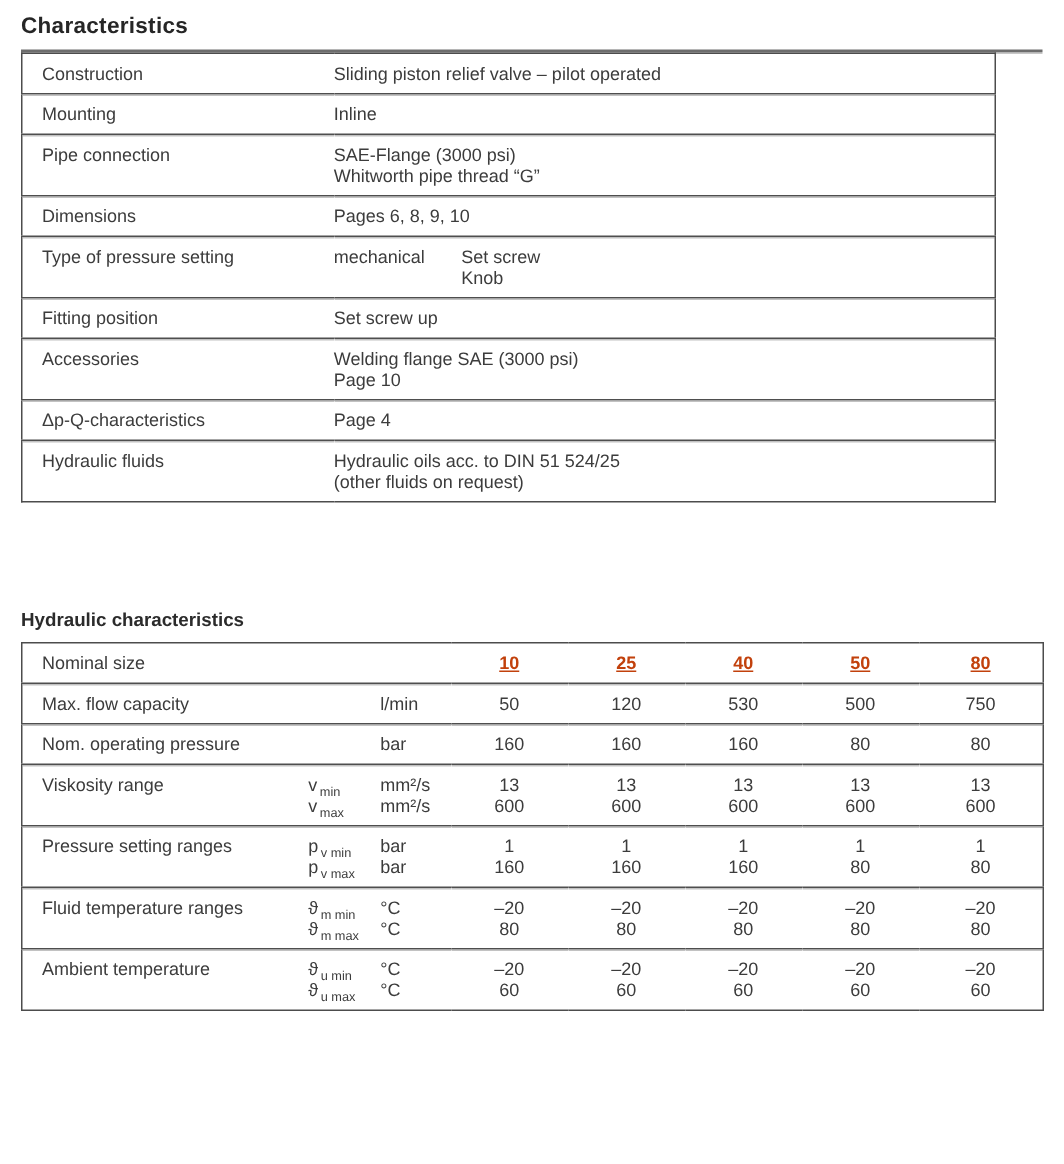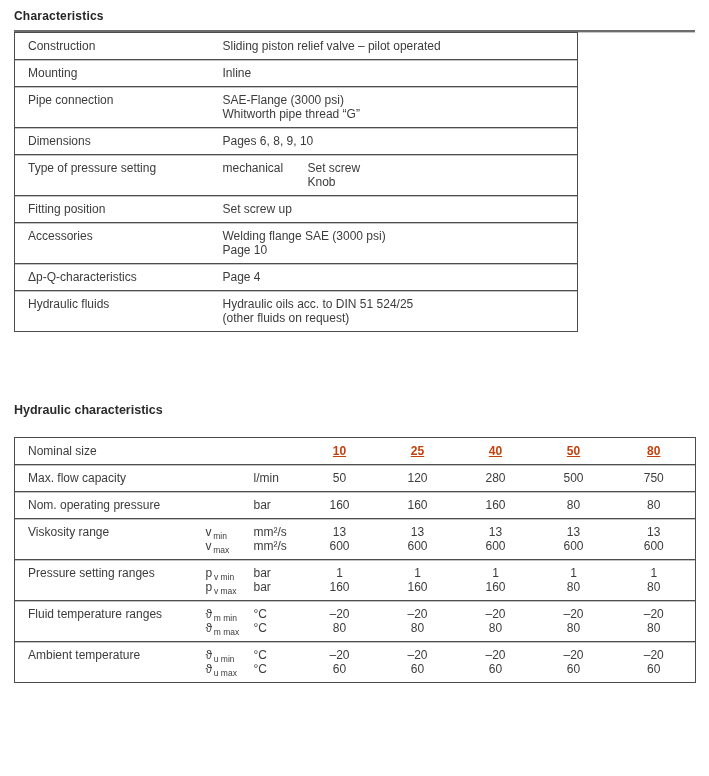--- a/index.html
+++ b/index.html
@@ -8,39 +8,39 @@
     width: 709px;
     height: 776px;
     font-family: "Liberation Sans", "DejaVu Sans", sans-serif;
     color: #3c3c3c;
     overflow: hidden;
   }
   .page { padding: 0 14px; }
 
   .doc-title {
     margin-top: 9px;
-    font-size: 12px;
+    font-size: 15px;
     font-weight: bold;
     color: #262626;
     letter-spacing: 0.2px;
     padding-bottom: 7px;
     border-bottom: 2px solid #6d6d6d;
     box-shadow: 0 1px 0 #c7c7c7;
   }
 
   .section-heading {
     font-size: 12.5px;
     font-weight: bold;
     color: #2b2b2b;
   }
   .section-heading.general { margin-top: 43px; margin-bottom: 7px; }
-  .section-heading.hydraulic { margin-top: 71px; margin-bottom: 20px; }
+  .section-heading.hydraulic { margin-top: 71px; margin-bottom: 8px; }
 
   table {
-    width: 564px;
+    width: 650px;
     border-collapse: collapse;
     table-layout: fixed;
     font-size: 12px;
     color: #3c3c3c;
   }
   table, td { border: 0; }
   .char-table { border: 1px solid #4c4c4c; }
   .char-table td {
     vertical-align: top;
     padding: 6px 0 6px 0;
@@ -182,21 +182,21 @@
           <td>
             <div>l/min</div>
           </td>
           <td class="num">
             <div>50</div>
           </td>
           <td class="num">
             <div>120</div>
           </td>
           <td class="num">
-            <div>280</div>
+            <div>530</div>
           </td>
           <td class="num">
             <div>500</div>
           </td>
           <td class="num">
             <div>750</div>
           </td>
         </tr>
         <tr>
           <td class="lbl">Nom. operating pressure</td>

